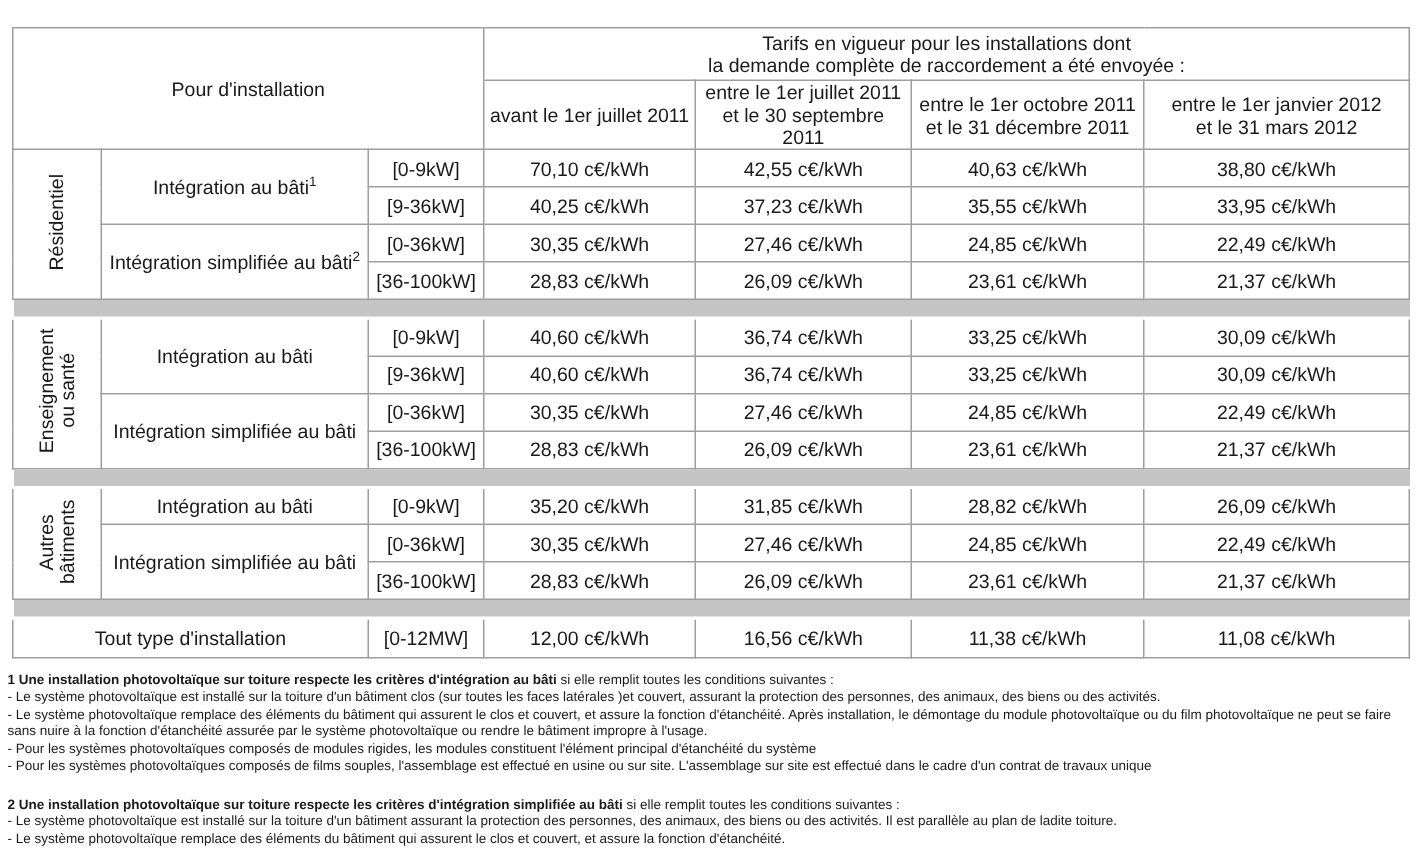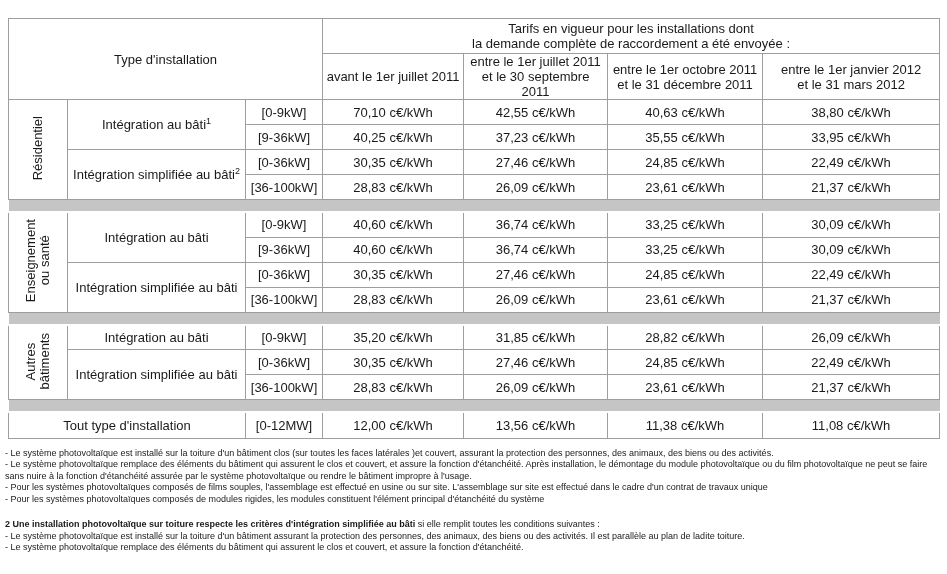--- a/index.html
+++ b/index.html
@@ -68,21 +68,21 @@
         <col style="width:178px">
         <col style="width:77px">
       <col style="width:141px">
         <col style="width:144px">
         <col style="width:155px">
         <col style="width:177px">
     </colgroup>
     <tbody>
 
       <tr class="hrow1">
-        <td colspan="3" rowspan="2">Type d'installation</td>
+        <td colspan="3" rowspan="2">Pour d'installation</td>
         <td colspan="4" class="pre">Tarifs en vigueur pour les installations dont
 la demande complète de raccordement a été envoyée :</td>
       </tr>
       <tr class="hrow2">
         <td class="pre">avant le 1er juillet 2011</td>
         <td class="pre">entre le 1er juillet 2011
 et le 30 septembre 2011</td>
         <td class="pre">entre le 1er octobre 2011
 et le 31 décembre 2011</td>
         <td class="pre">entre le 1er janvier 2012
@@ -189,30 +189,31 @@
       </tr>
 
       <tr class="sep">
           <td colspan="7"></td>
         </tr>
 
       <tr class="trow">
         <td colspan="2">Tout type d'installation</td>
         <td>[0-12MW]</td>
         <td>12,00 c€/kWh</td>
-        <td>13,56 c€/kWh</td>
+        <td>16,56 c€/kWh</td>
         <td>11,38 c€/kWh</td>
         <td>11,08 c€/kWh</td>
       </tr>
     </tbody>
   </table>
 </div>
 
 <div class="footnotes">
+  <p><b>1 Une installation photovoltaïque sur toiture respecte les critères d'intégration au bâti</b><span> si elle remplit toutes les conditions suivantes :</span></p>
   <p>- Le système photovoltaïque est installé sur la toiture d'un bâtiment clos (sur toutes les faces latérales )et couvert, assurant la protection des personnes, des animaux, des biens ou des activités.</p>
   <p>- Le système photovoltaïque remplace des éléments du bâtiment qui assurent le clos et couvert, et assure la fonction d'étanchéité. Après installation, le démontage du module photovoltaïque ou du film photovoltaïque ne peut se faire sans nuire à la fonction d'étanchéité assurée par le système photovoltaïque ou rendre le bâtiment impropre à l'usage.</p>
+  <p>- Pour les systèmes photovoltaïques composés de modules rigides, les modules constituent l'élément principal d'étanchéité du système</p>
   <p>- Pour les systèmes photovoltaïques composés de films souples, l'assemblage est effectué en usine ou sur site. L'assemblage sur site est effectué dans le cadre d'un contrat de travaux unique</p>
-  <p>- Pour les systèmes photovoltaïques composés de modules rigides, les modules constituent l'élément principal d'étanchéité du système</p>
 
   <p class="fn-gap"><b>2 Une installation photovoltaïque sur toiture respecte les critères d'intégration simplifiée au bâti</b><span> si elle remplit toutes les conditions suivantes :</span></p>
   <p>- Le système photovoltaïque est installé sur la toiture d'un bâtiment assurant la protection des personnes, des animaux, des biens ou des activités. Il est parallèle au plan de ladite toiture.</p>
   <p>- Le système photovoltaïque remplace des éléments du bâtiment qui assurent le clos et couvert, et assure la fonction d'étanchéité.</p>
 </div>
 
 </body></html>

